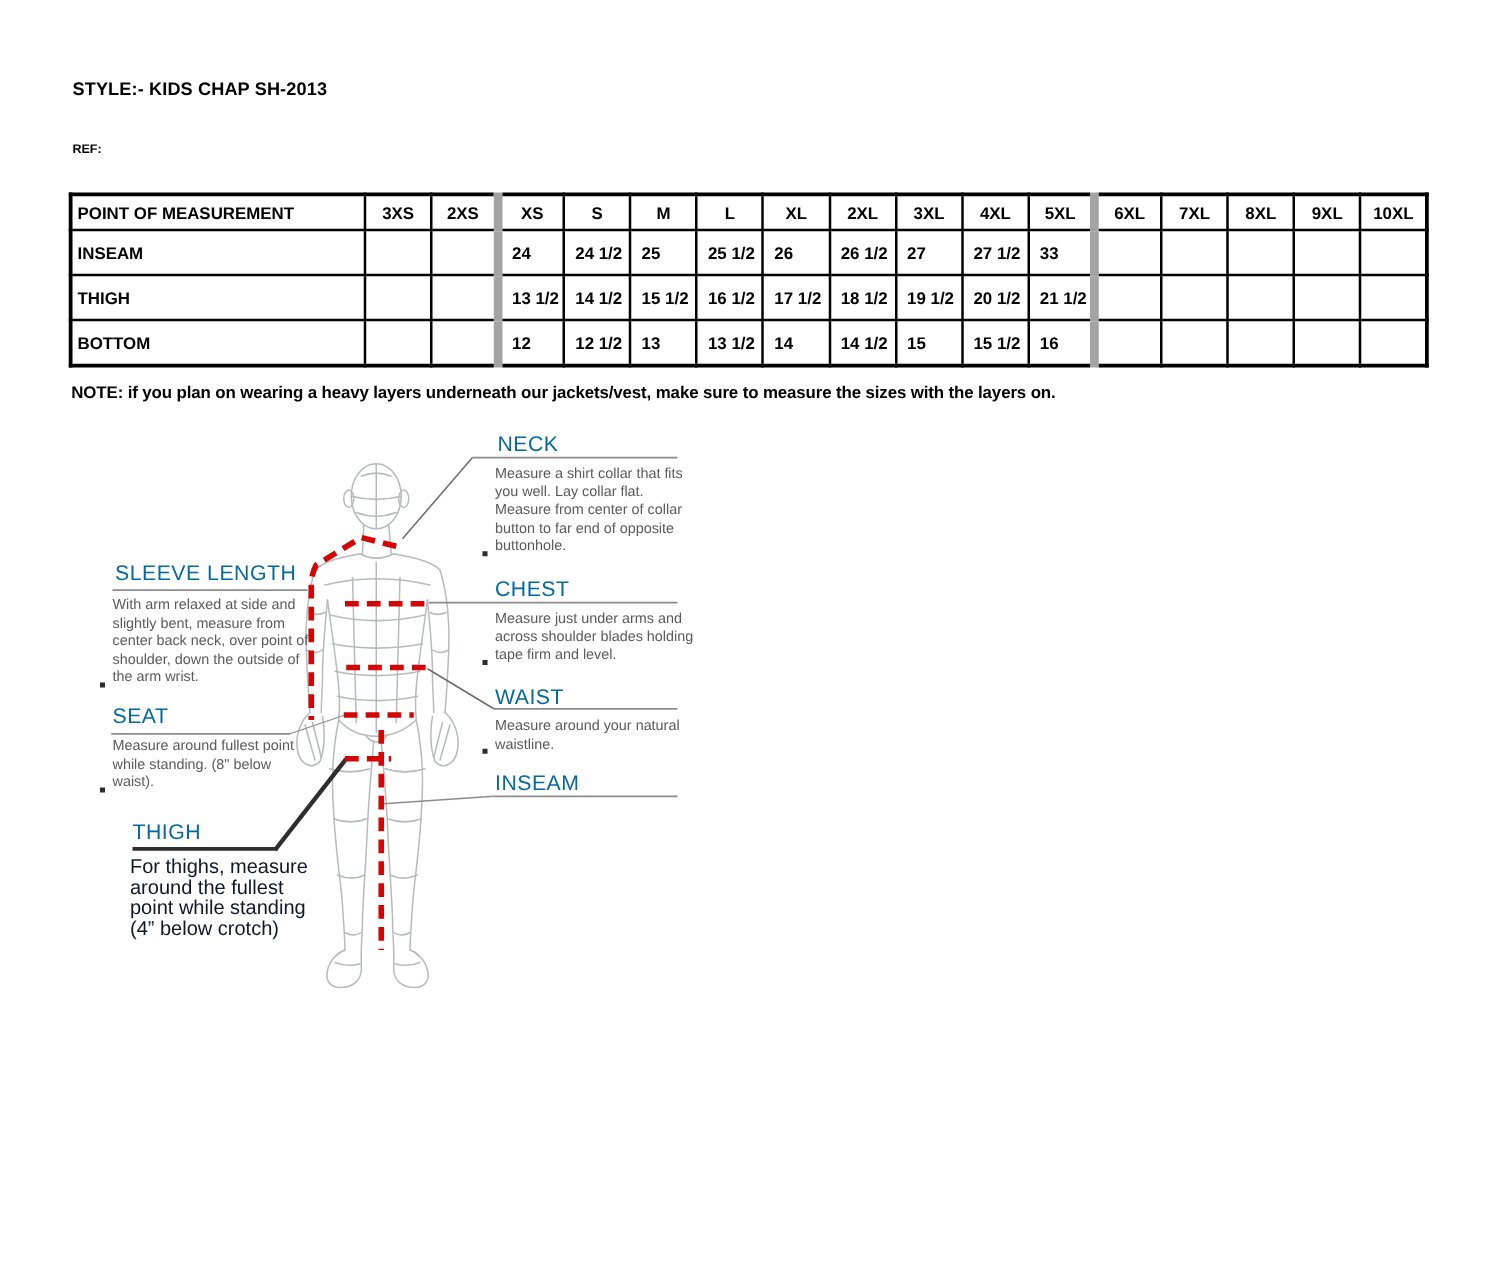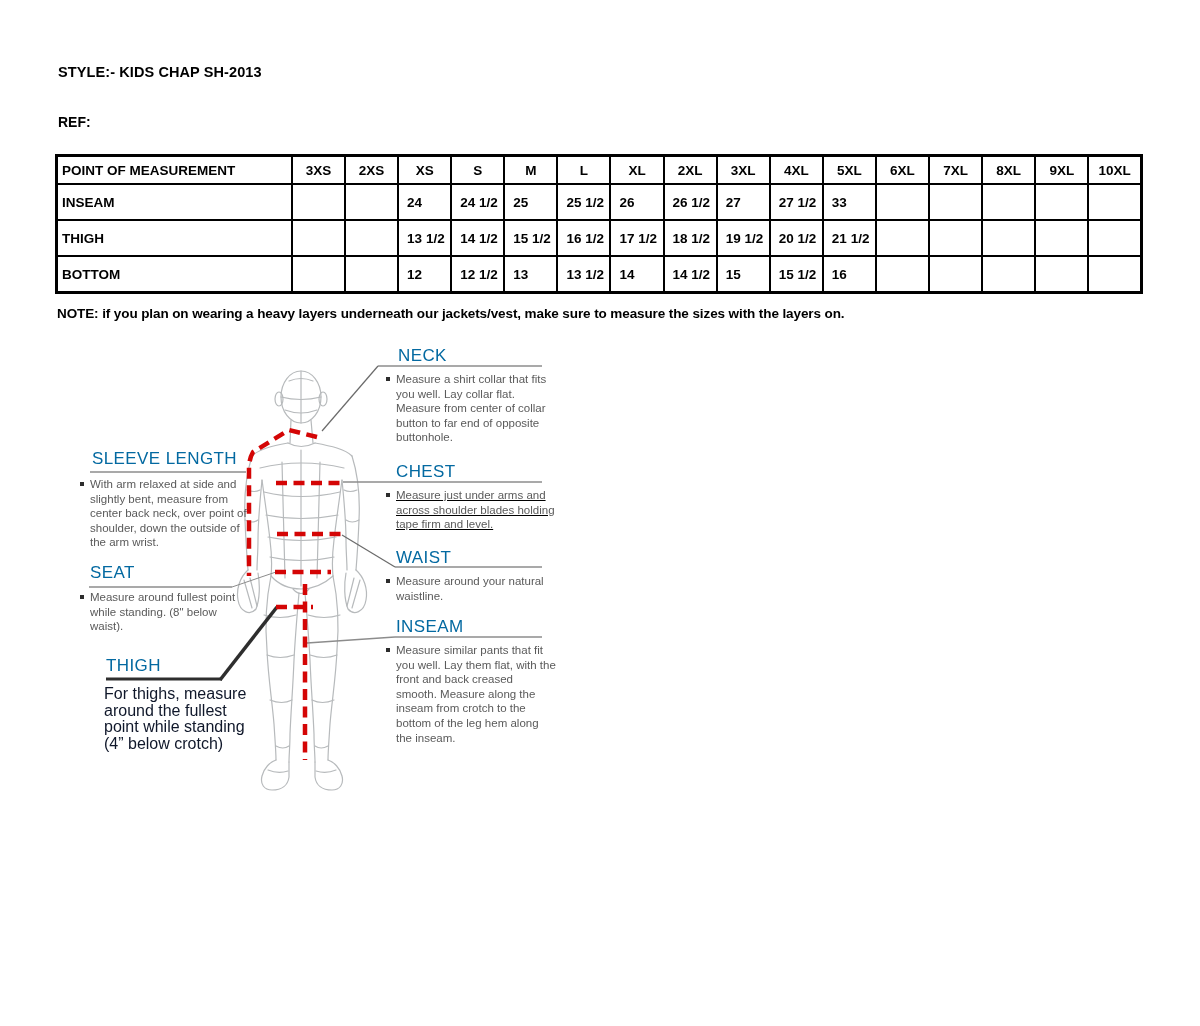--- a/index.html
+++ b/index.html
@@ -11,51 +11,51 @@
     color:#000;
     overflow:hidden;
     padding-left:13px;
   }
   .doc-title{
     position:absolute;left:58px;top:64px;
     font-size:14.5px;font-weight:bold;letter-spacing:0.1px;
   }
   .doc-ref{
     position:absolute;left:58px;top:114px;
-    font-size:14px;font-weight:bold;text-align:center;
+    font-size:10px;font-weight:bold;text-align:center;
   }
   .size-table{
     position:absolute;left:55px;top:154px;
     border-collapse:collapse;table-layout:fixed;
     width:1088px;
     font-size:13.5px;font-weight:bold;
   }
   .size-table th,.size-table td{
     border:2px solid #000;
     overflow:hidden;white-space:nowrap;
   }
   .size-table{border:3px solid #000;}
   .size-table thead th{height:24px;text-align:center;vertical-align:middle;}
   .size-table thead th.pom{text-align:left;padding-left:4px;}
   .size-table tbody th,.size-table tbody td{height:32px;vertical-align:middle;}
   .size-table tbody th{text-align:left;padding-left:4px;font-weight:bold;}
   .size-table tbody td{text-align:left;padding-left:8px;}
-  .size-table .thick-l{border-left:1px solid #a3a3a3;}
+  .size-table .thick-l{border-left:7px solid #a3a3a3;}
   .note-line{
     position:absolute;left:57px;top:306px;
     font-size:13.5px;font-weight:bold;letter-spacing:-0.1px;
   }
   
   .guide-heading{
     font-size:17px;font-weight:normal;color:#0369a1;letter-spacing:0.4px;
     white-space:nowrap;
   }
   .guide-block{position:absolute;}
   .guide-desc{
-    display:flex;align-items:flex-start;
+    display:flex;align-items:flex-end;
     font-size:11.5px;line-height:14.6px;color:#5a5a5a;
   }
   .guide-desc .sq{
     flex:0 0 auto;width:4px;height:4px;background:#2c2c2c;
     margin:5px 6px 0 0;
   }
   .guide-desc.no-bullet{color:#0f172a;font-size:16px;line-height:16.5px;}
   svg.overlay{position:absolute;left:0;top:0;pointer-events:none;}
 </style>
 </head>
@@ -284,21 +284,21 @@
   <div class="guide-block" style="left:80px;top:477px;width:172px;">
     <div class="guide-desc">
         <span class="sq"></span>
         <span>With arm relaxed at side and slightly bent, measure from center back neck, over point of shoulder, down the outside of the arm wrist.</span>
       </div>
   </div>
 
   <div class="guide-block" style="left:396px;top:462px;">
     <div class="guide-heading">CHEST</div>
   </div>
-  <div class="guide-block" style="left:386px;top:488px;width:172px;text-decoration:underline;">
+  <div class="guide-block" style="left:386px;top:488px;width:172px;">
     <div class="guide-desc">
         <span class="sq"></span>
         <span>Measure just under arms and across shoulder blades holding tape firm and level.</span>
       </div>
   </div>
 
   <div class="guide-block" style="left:396px;top:548px;">
     <div class="guide-heading">WAIST</div>
   </div>
   <div class="guide-block" style="left:386px;top:574px;width:160px;">
@@ -323,20 +323,14 @@
   </div>
   <div class="guide-block" style="left:104px;top:686px;width:152px;">
     <div class="guide-desc no-bullet">
         <span>For thighs, measure around the fullest point while standing (4” below crotch)</span>
       </div>
   </div>
 
   <div class="guide-block" style="left:396px;top:617px;">
     <div class="guide-heading">INSEAM</div>
   </div>
-  <div class="guide-block" style="left:386px;top:643px;width:170px;">
-    <div class="guide-desc">
-        <span class="sq"></span>
-        <span>Measure similar pants that fit you well. Lay them flat, with the front and back creased smooth. Measure along the inseam from crotch to the bottom of the leg hem along the inseam.</span>
-      </div>
-  </div>
 
 </div>
 
 </body></html>

